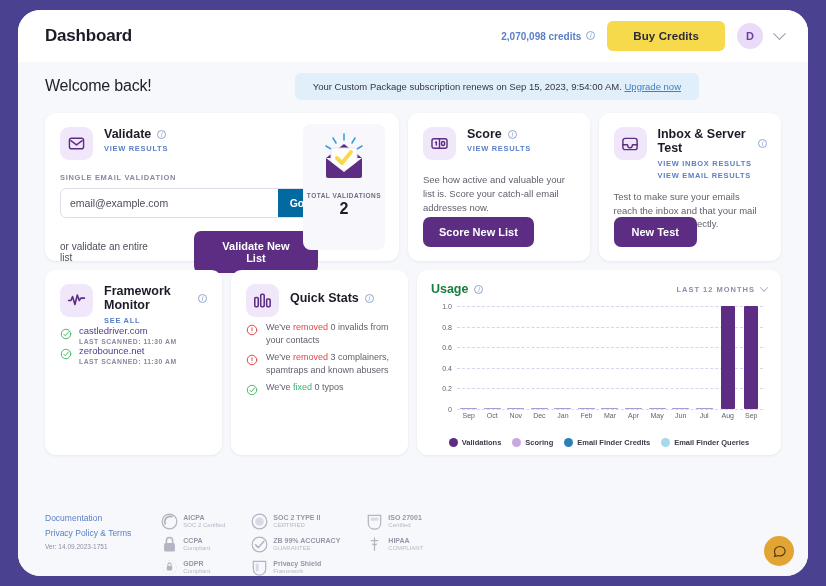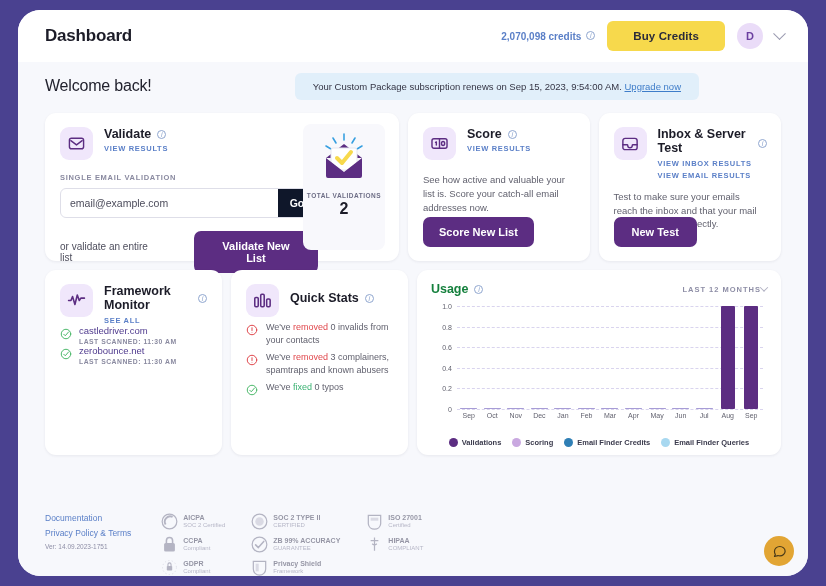--- a/index.html
+++ b/index.html
@@ -222,21 +222,21 @@
     outline: none;
     padding: 0 9px;
     font-size: 10.5px;
     color: #33333f;
     font-family: "Liberation Sans", sans-serif;
     background: transparent;
   }
   .email-row input::placeholder { color: #4d4d5c; }
   .btn-go {
     flex: 0 0 38px;
-    background: #0f172a;
+    background: #0369a1;
     color: #fff;
     border: none;
     font-size: 10.5px;
     font-weight: bold;
     cursor: pointer;
   }
   .validate-bottom {
     margin-top: 13px;
     display: flex;
     align-items: center;
@@ -300,21 +300,21 @@
   .usage-head { display: flex; align-items: center; }
   .usage-title { font-size: 12.5px; font-weight: bold; color: #15803d; display: flex; align-items: center; gap: 6px; }
   .usage-range {
     margin-left: auto;
     font-size: 7.5px;
     font-weight: bold;
     letter-spacing: 1px;
     color: #8e8ea6;
     display: flex;
     align-items: center;
-    gap: 0;
+    gap: 6px;
     cursor: pointer;
   }
   .range-chev {
     width: 6px; height: 6px;
     border-right: 1.2px solid #b0b0c2;
     border-bottom: 1.2px solid #b0b0c2;
     transform: rotate(45deg) translate(-1px,-1px);
   }
   .chart-wrap { position: relative; margin-top: 6px; height: 120px; }
   .chart-area {

